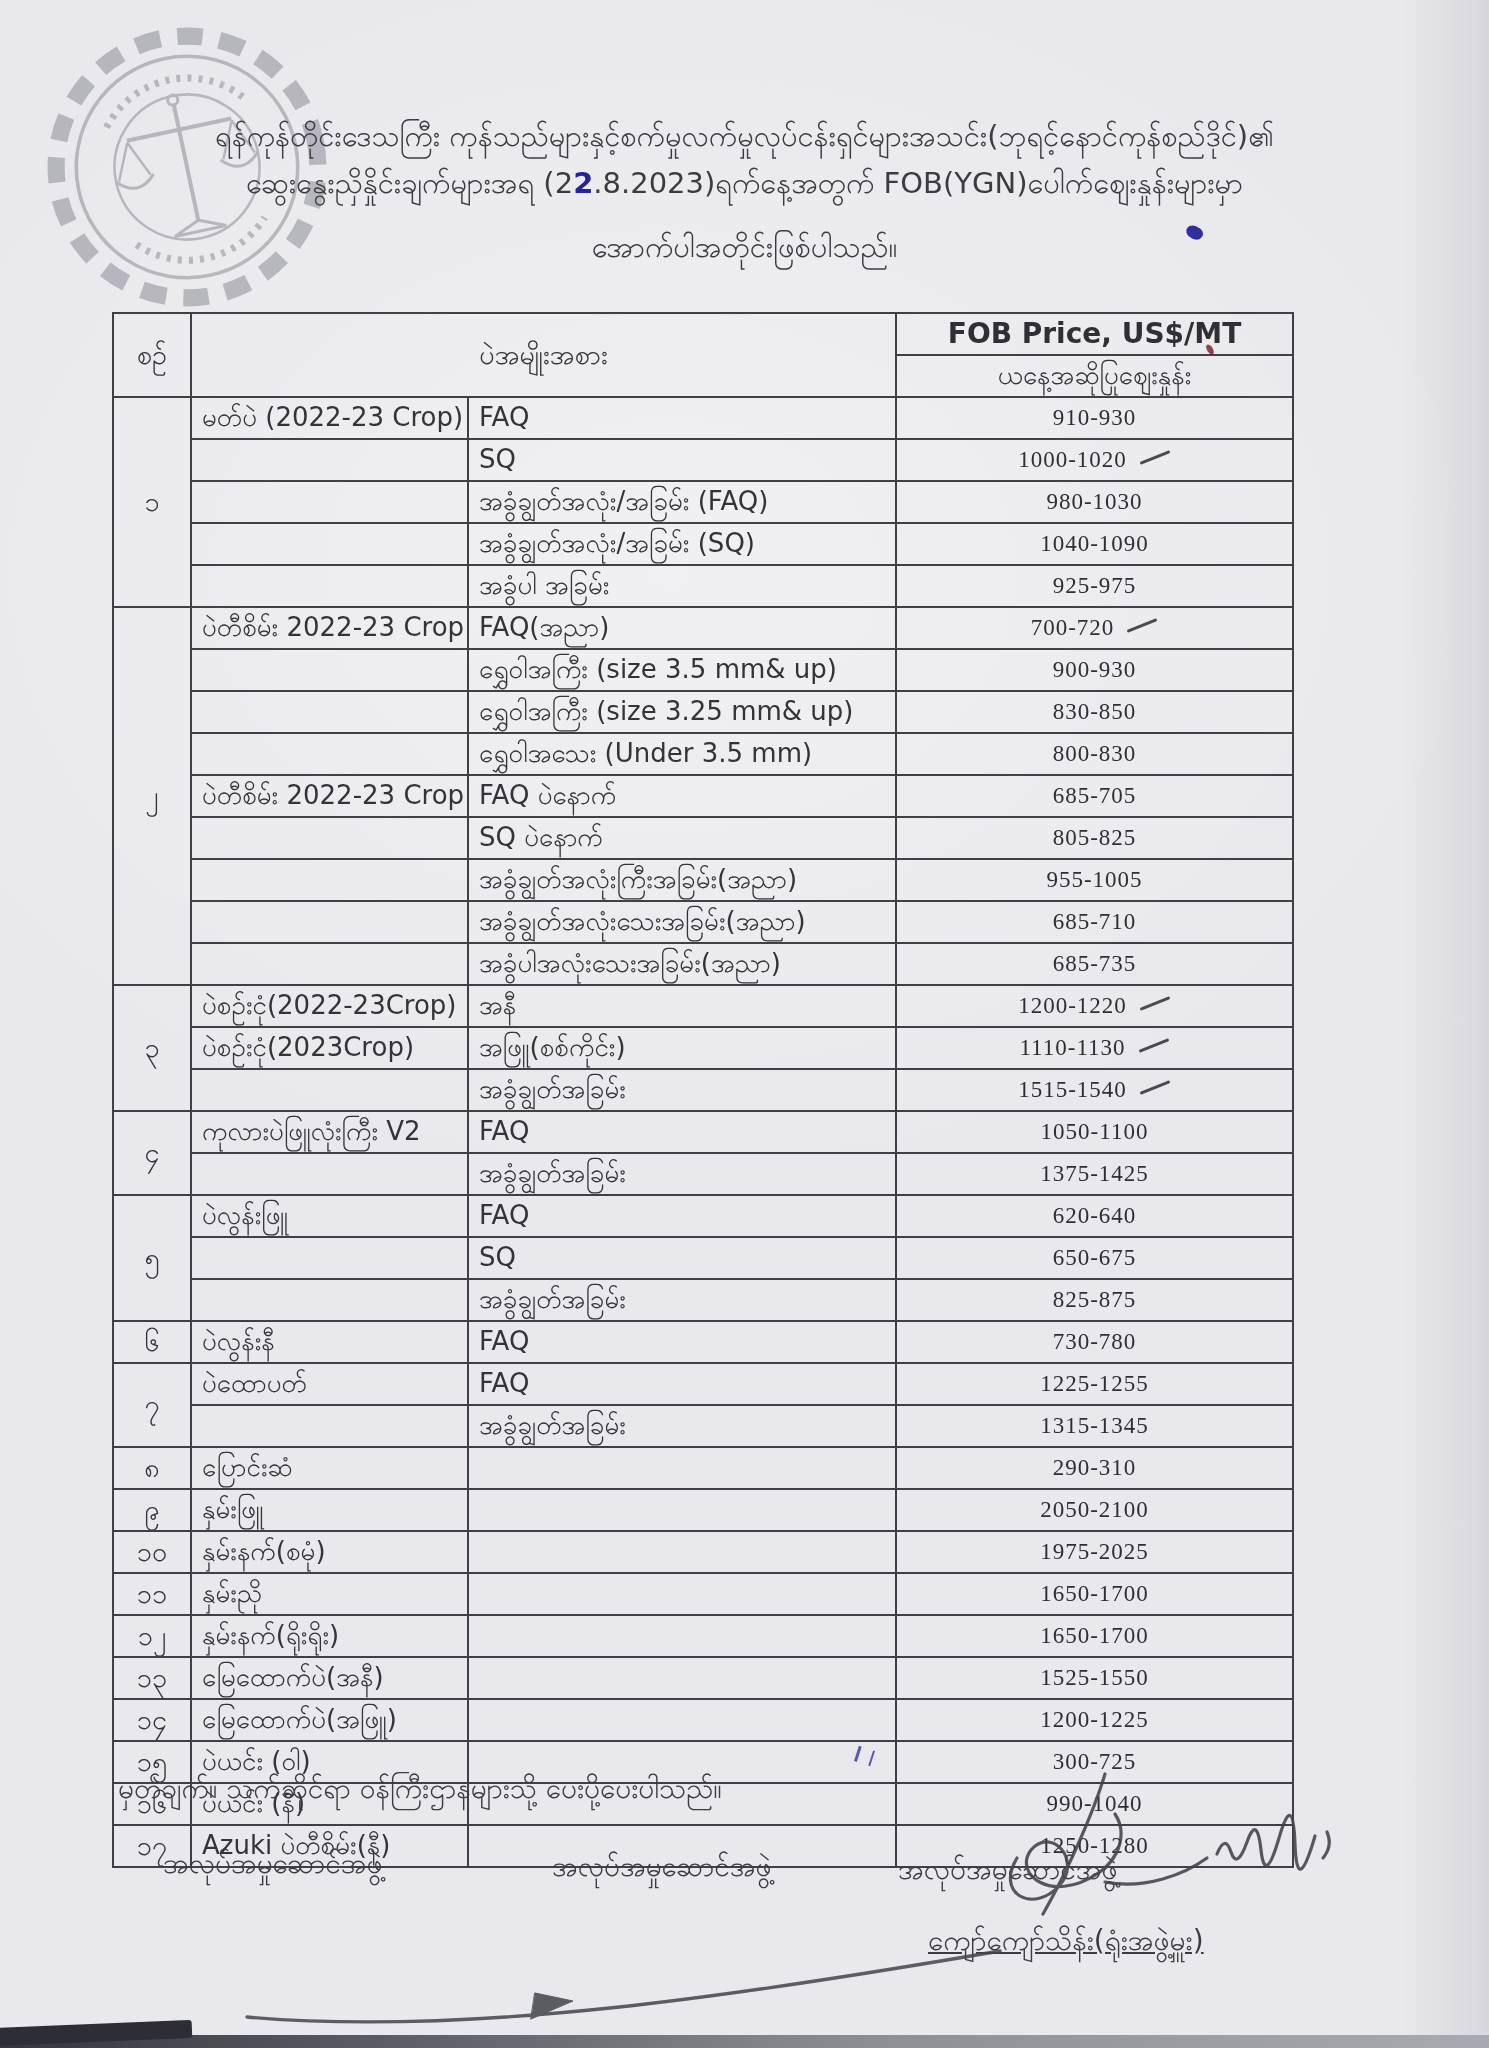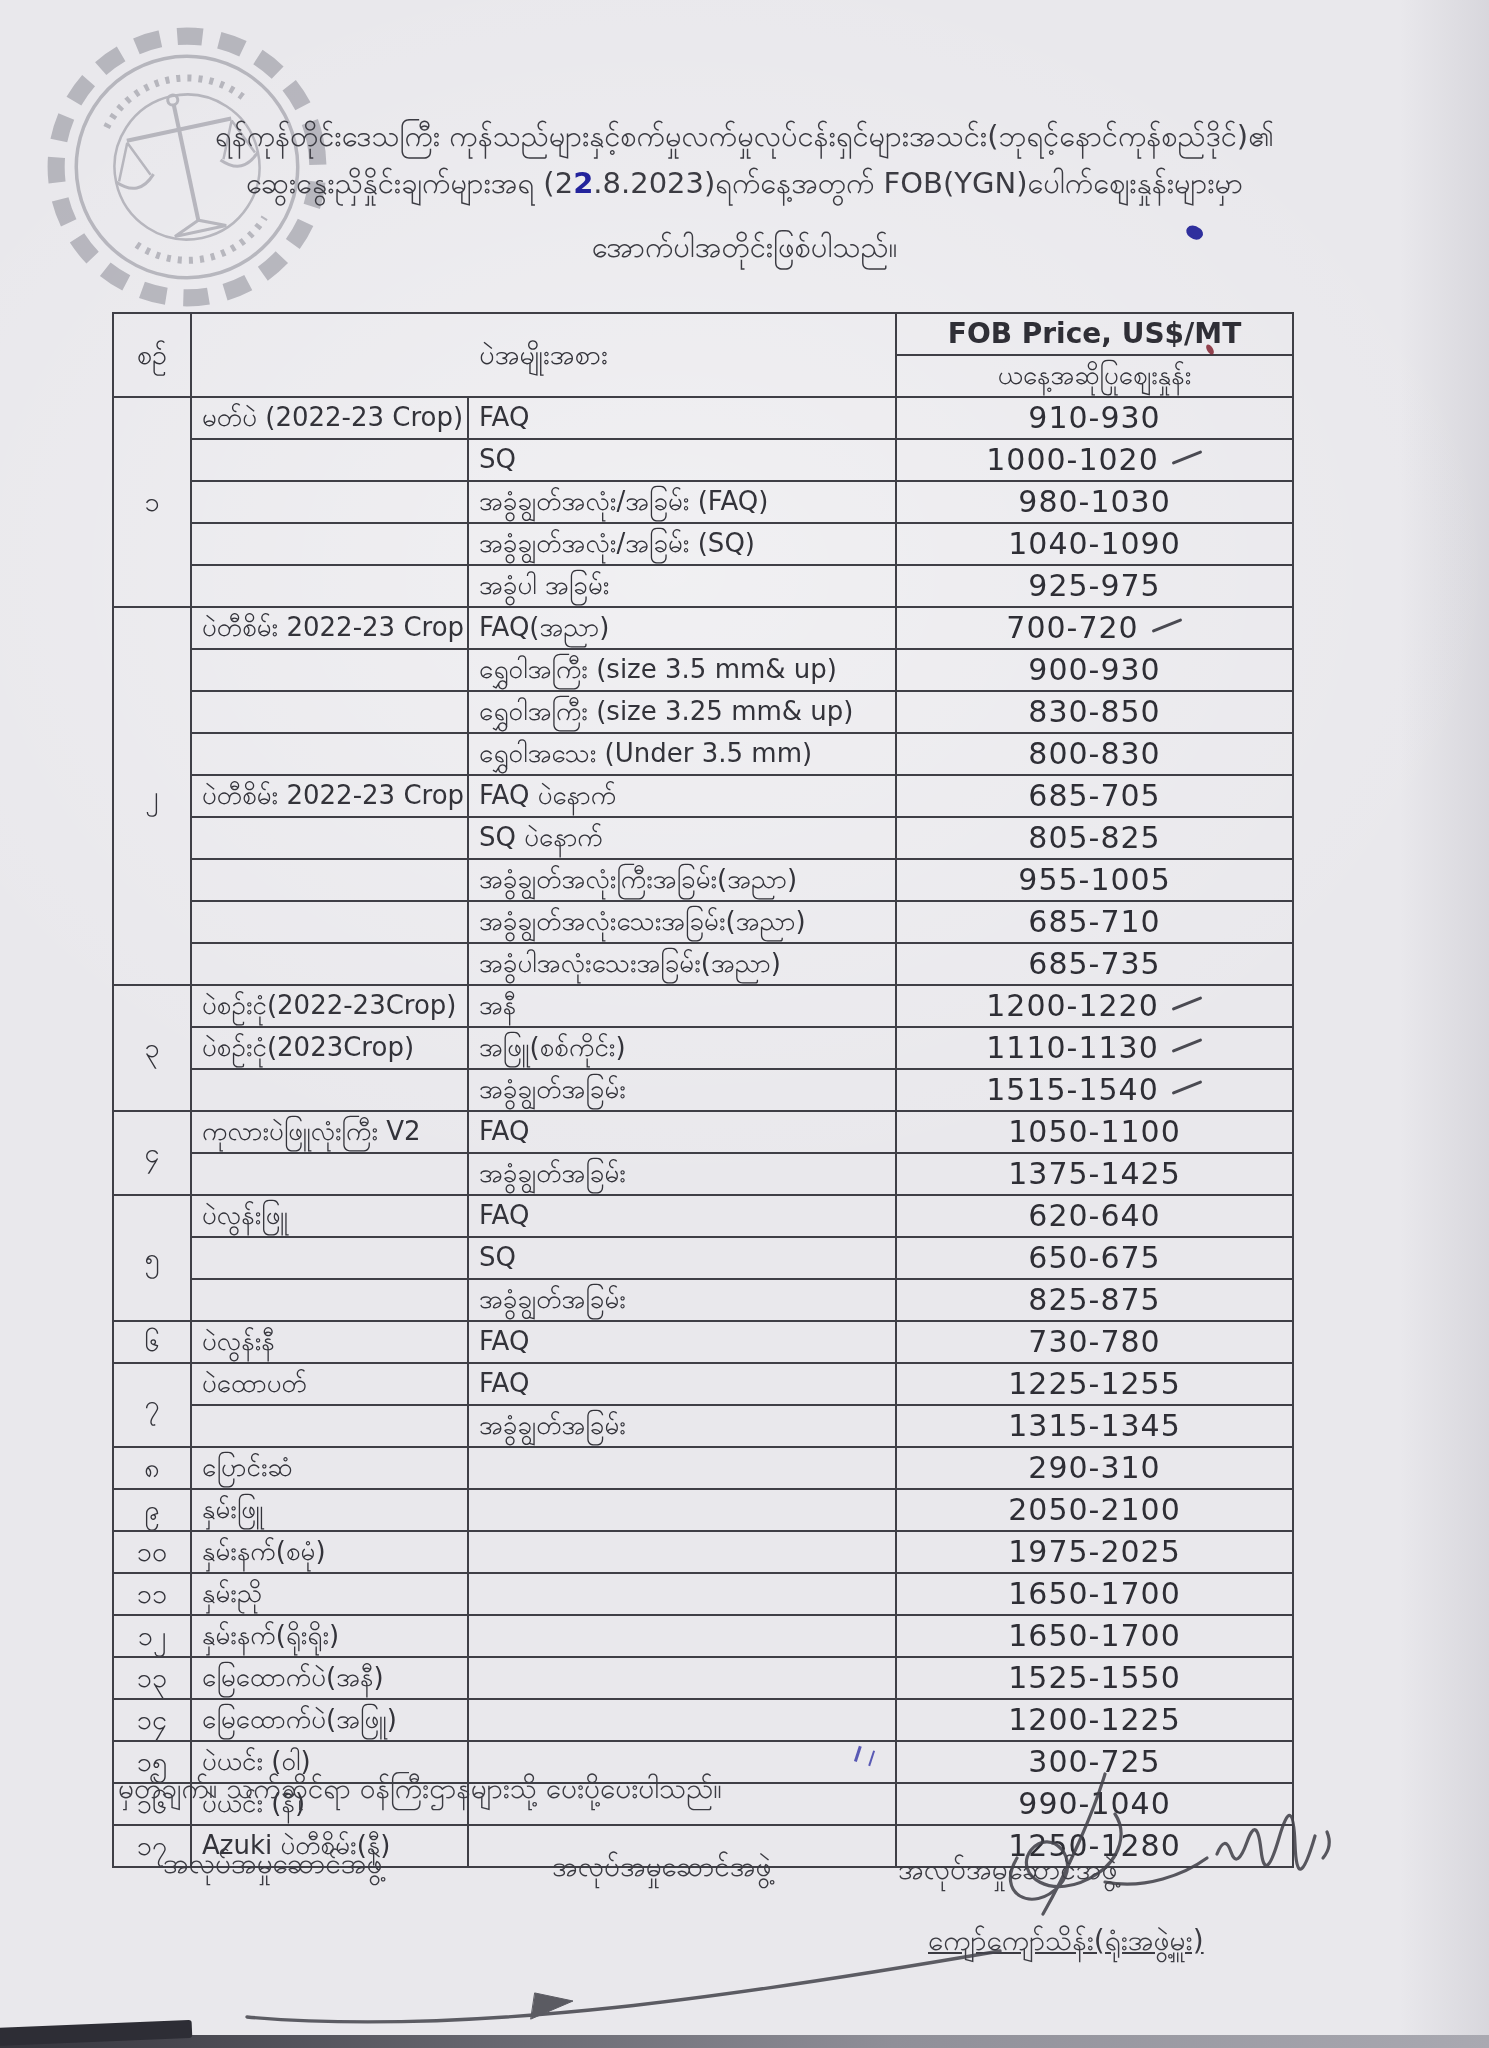--- a/index.html
+++ b/index.html
@@ -25,21 +25,21 @@
   table{border-collapse:collapse;table-layout:fixed;width:1180px;background:transparent;}
   col.w-no{width:78px;}col.w-type{width:277px;}col.w-sub{width:428px;}col.w-price{width:397px;}
   th,td{border:2px solid #3f3f46;padding:0 10px;height:40px;line-height:1.05;
         font-weight:normal;font-size:26px;color:#33333a;overflow:hidden;white-space:nowrap;vertical-align:middle;}
   th.h-no,th.h-type{text-align:center;font-size:27px;}
   th.h-fob{text-align:center;font-size:28px;font-weight:600;color:#2f2f36;}
   th.h-fob-sub{text-align:center;font-size:26px;}
   td.c-no{text-align:center;font-size:27px;}
   td.c-type{text-align:left;}
   td.c-sub{text-align:left;}
-  td.c-price{text-align:center;font-size:30px;letter-spacing:1px;color:#2e2e35;}
+  td.c-price{text-align:center;font-size:23px;letter-spacing:1px;color:#2e2e35;font-family:Liberation Serif, serif;}
   .tick{display:inline-block;width:32px;height:3px;background:#4a4a52;border-radius:2px;
         transform:rotate(-22deg);margin-left:12px;margin-bottom:8px;vertical-align:middle;}
   
   .blue-dot{position:absolute;left:1186px;top:226px;width:17px;height:13px;background:#1e1e96;
             border-radius:60% 40% 55% 45%;transform:rotate(38deg);opacity:.92;}
   .red-speck{position:absolute;left:1207px;top:344px;width:6px;height:11px;background:#7c1624;
              border-radius:50%;transform:rotate(-32deg);opacity:.8;}
   .blue-mark2{position:absolute;left:856px;top:1748px;width:12px;height:16px;
               border-left:3px solid #2a2aa2;border-right:2px solid #2a2aa2;transform:rotate(18deg);opacity:.75;}
   #scan-edge{position:absolute;left:0;bottom:0;width:1489px;height:13px;

